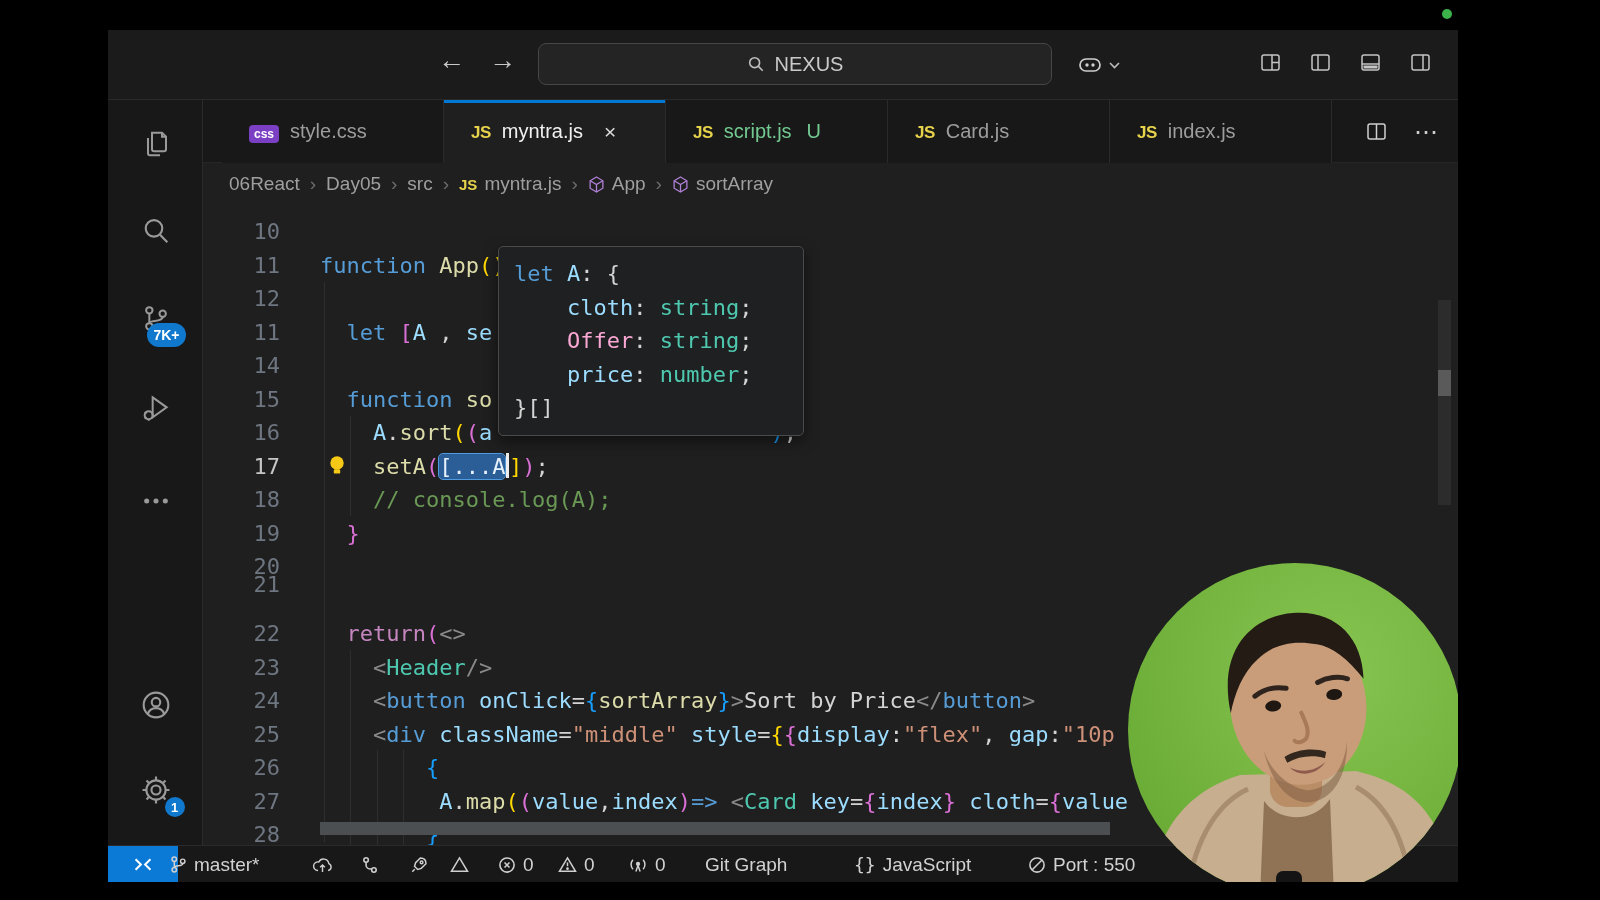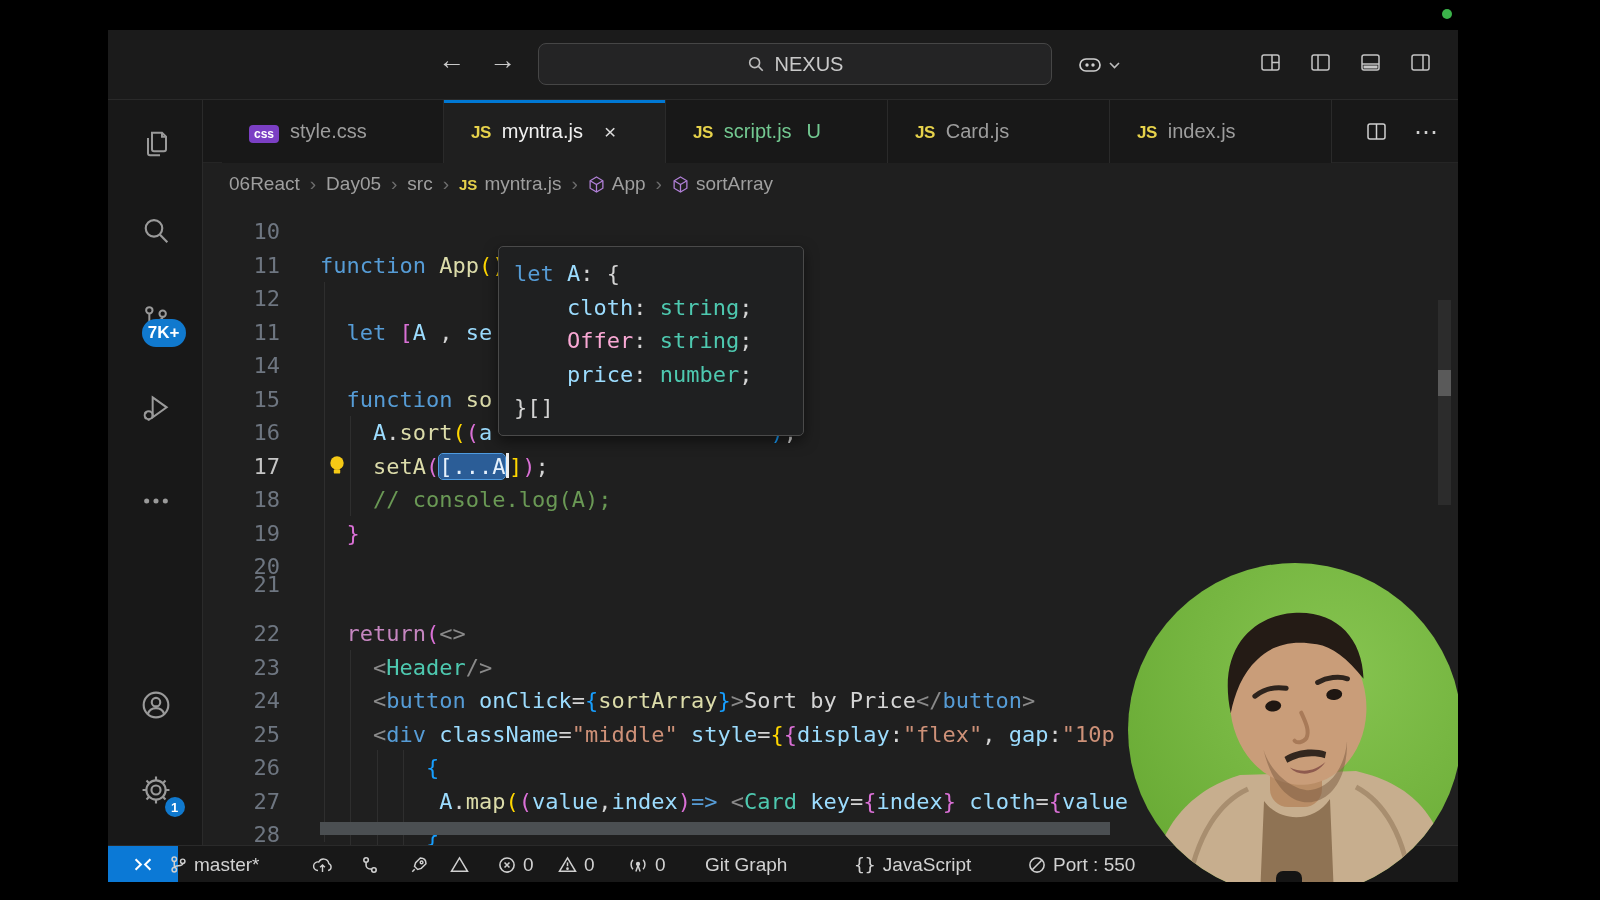--- a/index.html
+++ b/index.html
@@ -12,21 +12,21 @@
   .nav-arrows{position:absolute;left:330px;top:15px;display:flex;gap:24px;font-size:27px;color:#c8c8c8;}
   .searchbox{position:absolute;left:430px;top:13px;width:514px;height:42px;background:#242425;border:1px solid #464646;border-radius:8px;display:flex;align-items:center;justify-content:center;gap:10px;color:#c9c9c9;font-size:20px;box-sizing:border-box;}
   .copilot{position:absolute;left:968px;top:24px;display:flex;align-items:center;gap:3px;color:#bdbdbd;font-size:15px;}
   .tb-icons{position:absolute;right:28px;top:24px;display:flex;gap:31px;align-items:center;}
 
   
   .activitybar{position:absolute;left:0;top:70px;width:95px;height:745px;background:#181818;border-right:1px solid #2a2a2a;box-sizing:border-box;}
   .ab-icon{position:absolute;left:0;width:95px;display:flex;justify-content:center;}
   .ab-rel{position:relative;}
   .badge{position:absolute;background:#1079ce;color:#fff;font-weight:bold;border-radius:20px;display:flex;align-items:center;justify-content:center;}
-  .badge.scm{right:-14px;bottom:-12px;font-size:17px;padding:4px 6px;}
+  .badge.scm{right:-14px;bottom:-12px;font-size:14px;padding:4px 6px;}
   .badge.gear{right:-12px;bottom:-10px;font-size:13px;width:20px;height:20px;border-radius:50%;}
 
   
   .tabstrip{position:absolute;left:95px;top:70px;right:0;height:63px;background:#181818;border-bottom:1px solid #252525;box-sizing:border-box;}
   .tabs{display:flex;height:63px;margin-left:19px;}
   .tab{width:222px;height:63px;display:flex;align-items:center;gap:11px;padding-left:27px;box-sizing:border-box;border-right:1px solid #2a2a2a;color:#9d9d9d;font-size:20px;position:relative;background:#181818;cursor:default;}
   .tab.active{background:#1f1f1f;color:#f1f1f1;}
   .tab.active::before{content:"";position:absolute;left:0;top:0;right:0;height:3px;background:#0078d4;}
   .js-badge{font-weight:bold;font-size:17px;color:#e6d24b;letter-spacing:-0.5px;font-family:"Liberation Sans",sans-serif;}
   .css-badge{background:#7b3fc4;color:#fff;font-weight:bold;font-size:12px;padding:2px 5px;border-radius:4px;}

